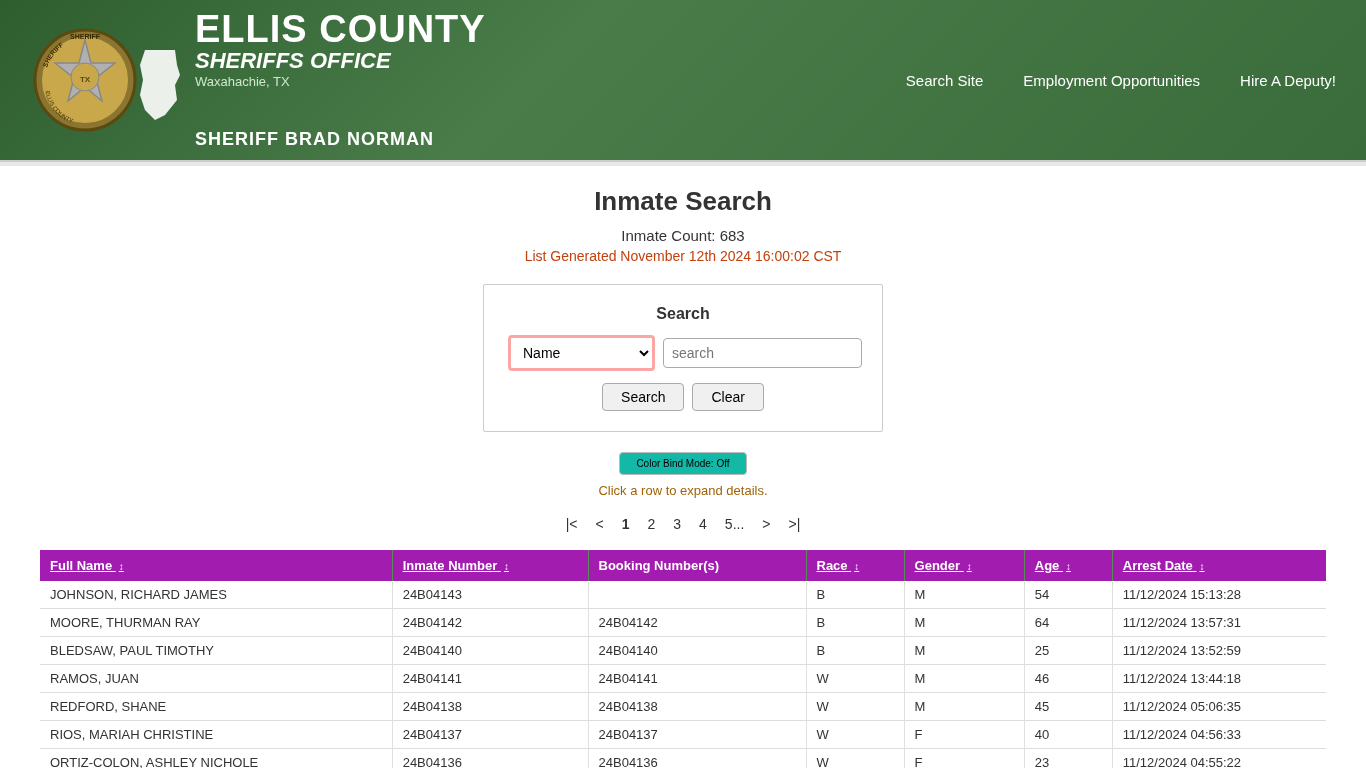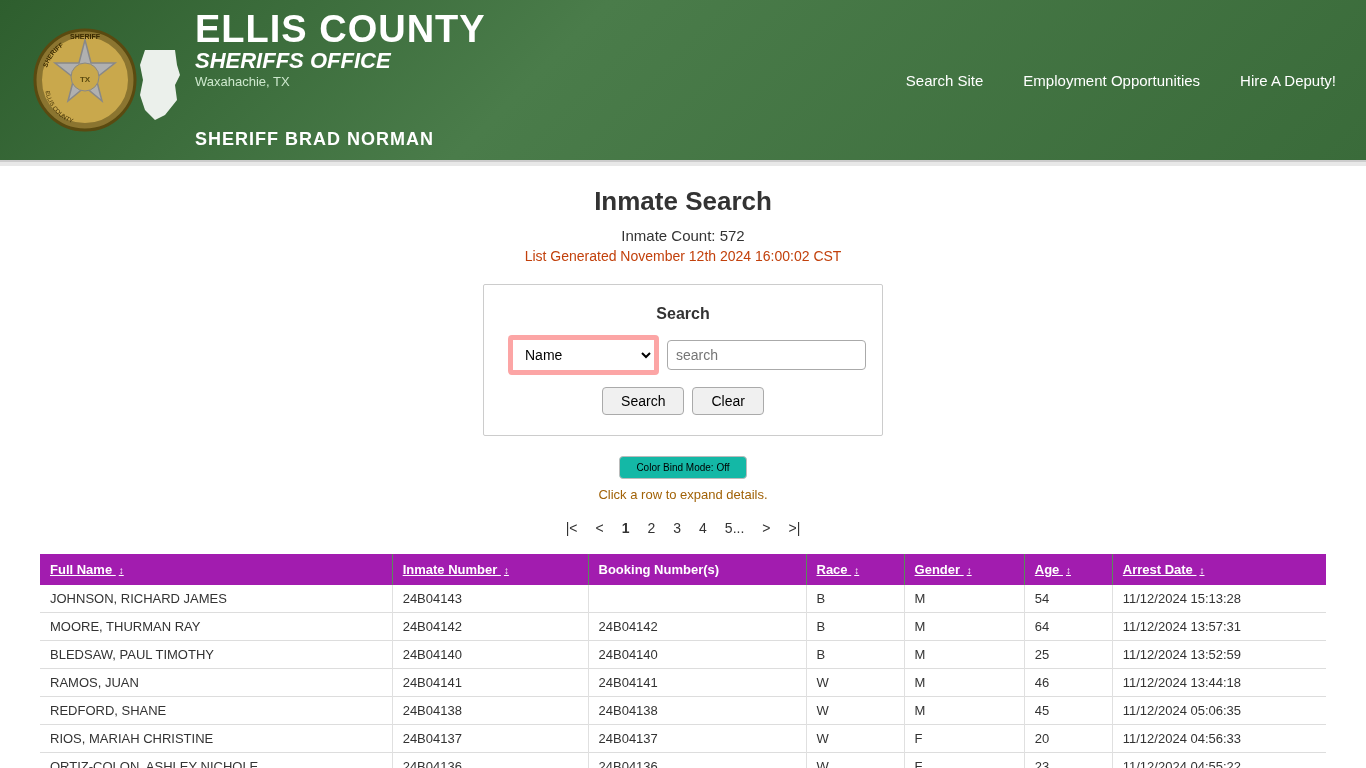--- a/index.html
+++ b/index.html
@@ -103,21 +103,21 @@
       margin-bottom: 12px;
     }
     .search-row {
       display: flex;
       gap: 8px;
       align-items: center;
       margin-bottom: 12px;
     }
     .search-select {
       padding: 6px 8px;
-      border: 5px solid #fca5a5;
+      border: 3px solid #fca5a5;
       border-radius: 4px;
       font-size: 14px;
       background: #fff;
     }
     .search-input {
       padding: 6px 8px;
       border: 1px solid #aaa;
       border-radius: 4px;
       font-size: 14px;
       flex: 1;
@@ -266,21 +266,21 @@
     <a href="#">Search Site</a>
     <a href="#">Employment Opportunities</a>
     <a href="#">Hire A Deputy!</a>
   </nav>
 </header>
 
 <div class="header-divider"></div>
 
 <div class="main-content">
   <h1 class="page-title">Inmate Search</h1>
-  <div class="inmate-count">Inmate Count: 572</div>
+  <div class="inmate-count">Inmate Count: 683</div>
   <div class="list-generated">List Generated November 12th 2024 16:00:02 CST</div>
 
   <div class="search-container">
     <div class="search-title">Search</div>
     <div class="search-row">
       <select class="search-select">
         <option>Name</option>
         <option>Inmate Number</option>
         <option>Booking Number</option>
         <option>Race</option>
@@ -368,21 +368,21 @@
           <td>M</td>
           <td>45</td>
           <td>11/12/2024 05:06:35</td>
         </tr>
         <tr>
           <td>RIOS, MARIAH CHRISTINE</td>
           <td>24B04137</td>
           <td>24B04137</td>
           <td>W</td>
           <td>F</td>
-          <td>20</td>
+          <td>40</td>
           <td>11/12/2024 04:56:33</td>
         </tr>
         <tr>
           <td>ORTIZ-COLON, ASHLEY NICHOLE</td>
           <td>24B04136</td>
           <td>24B04136</td>
           <td>W</td>
           <td>F</td>
           <td>23</td>
           <td>11/12/2024 04:55:22</td>

